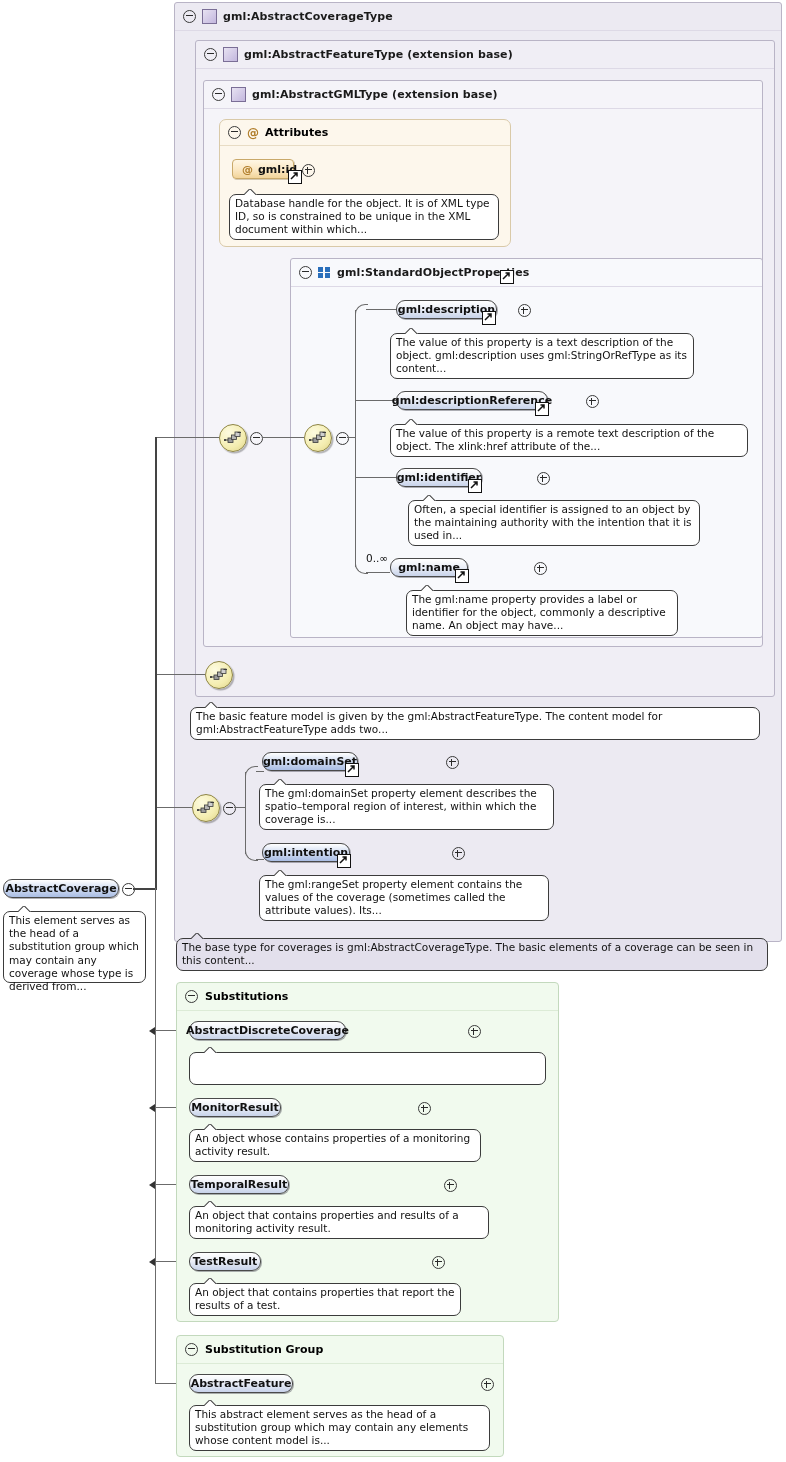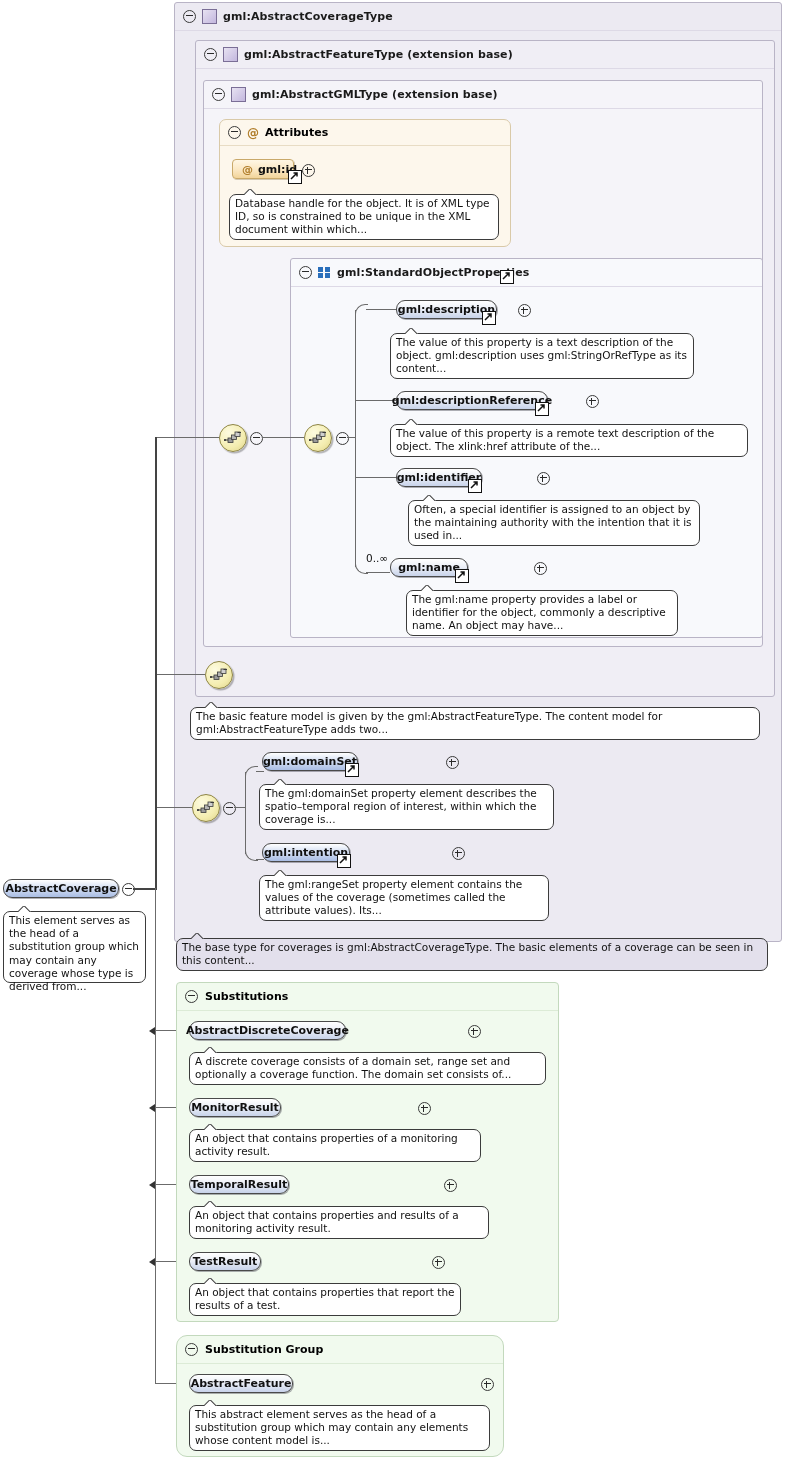--- a/index.html
+++ b/index.html
@@ -425,31 +425,30 @@
   </div>
 </div>
 
 
 <div class="pill" style="left:189px;top:1021px;width:157px;justify-content:center;">
   <span>AbstractDiscreteCoverage</span>
 </div>
 <span class="exp plus" style="left:352px;top:1025px;"></span>
 <div class="note white" style="left:189px;top:1052px;width:357px;height:33px;">
   <span class="tick" style="left:14px;"></span>
-  <span>A discrete coverage consists of a domain set, range set and optionally a coverage function. The domain set consists of...</span>
 </div>
 
 
 <div class="pill" style="left:189px;top:1098px;width:92px;">
   <span>MonitorResult</span>
 </div>
 <span class="exp plus" style="left:286px;top:1102px;"></span>
 <div class="note white" style="left:189px;top:1129px;width:292px;height:33px;">
   <span class="tick" style="left:14px;"></span>
-  <span>An object that contains properties of a monitoring activity result.</span>
+  <span>An object whose contains properties of a monitoring activity result.</span>
 </div>
 
 
 <div class="pill" style="left:189px;top:1175px;width:100px;justify-content:center;">
   <span>TemporalResult</span>
 </div>
 <span class="exp plus" style="left:295px;top:1179px;"></span>
 <div class="note white" style="left:189px;top:1206px;width:300px;height:33px;">
   <span class="tick" style="left:14px;"></span>
   <span>An object that contains properties and results of a monitoring activity result.</span>
@@ -459,21 +458,21 @@
 <div class="pill" style="left:189px;top:1252px;width:72px;">
   <span>TestResult</span>
 </div>
 <span class="exp plus" style="left:267px;top:1256px;"></span>
 <div class="note white" style="left:189px;top:1283px;width:272px;height:33px;">
   <span class="tick" style="left:14px;"></span>
   <span>An object that contains properties that report the results of a test.</span>
 </div>
 
 
-<div class="greenbox" style="left:176px;top:1335px;width:328px;height:122px;border-radius:11px;">
+<div class="greenbox" style="left:176px;top:1335px;width:328px;height:122px;">
   <div class="gb-head">
     <span class="exp"></span>
     <span class="lbl">Substitution Group</span>
   </div>
 </div>
 
 <div class="pill" style="left:189px;top:1374px;width:104px;">
   <span>AbstractFeature</span>
 </div>
 <span class="exp plus" style="left:299px;top:1378px;"></span>

